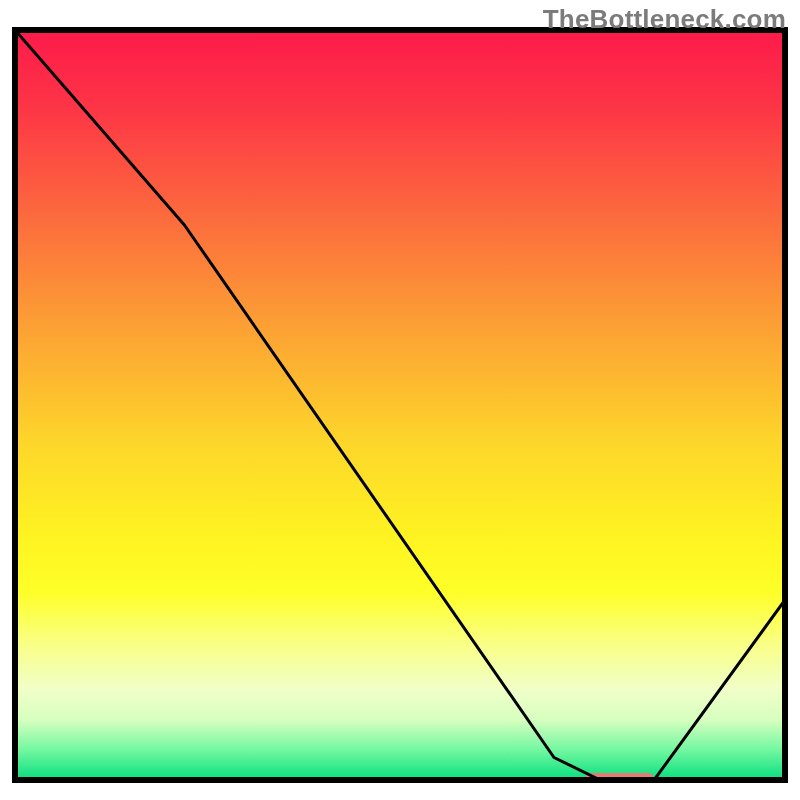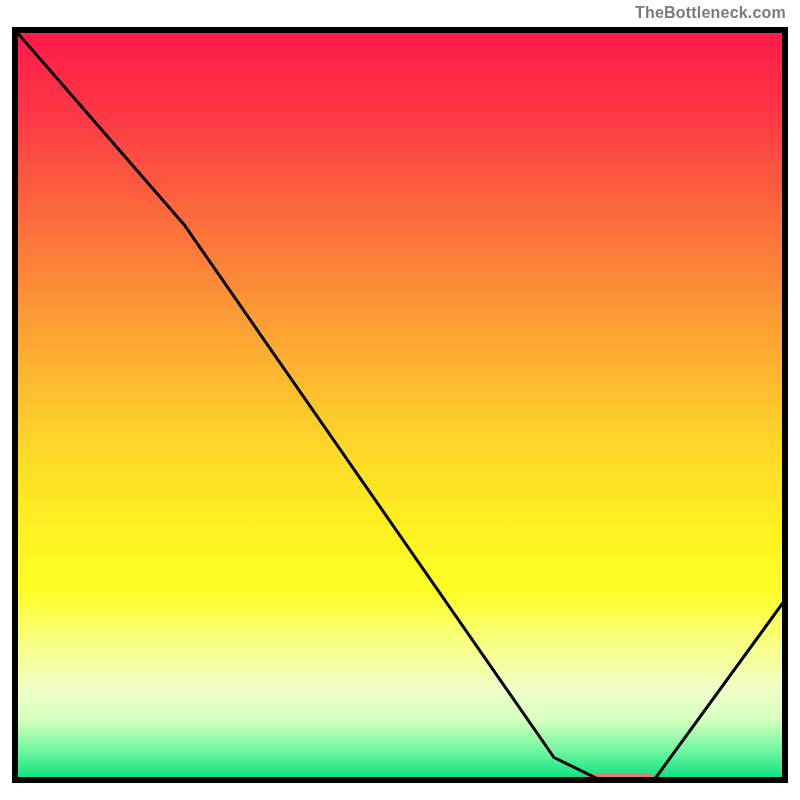--- a/index.html
+++ b/index.html
@@ -13,21 +13,21 @@
   .stage {
     position: relative;
     width: 800px;
     height: 800px;
   }
   .watermark {
     position: absolute;
     top: 4px;
     right: 14px;
     font-family: Arial, Helvetica, sans-serif;
-    font-size: 16px;
+    font-size: 26px;
     font-weight: 600;
     color: #7b7b7b;
     letter-spacing: 0.2px;
     z-index: 10;
     pointer-events: none;
   }
   svg {
     position: absolute;
     left: 0;
     top: 0;

